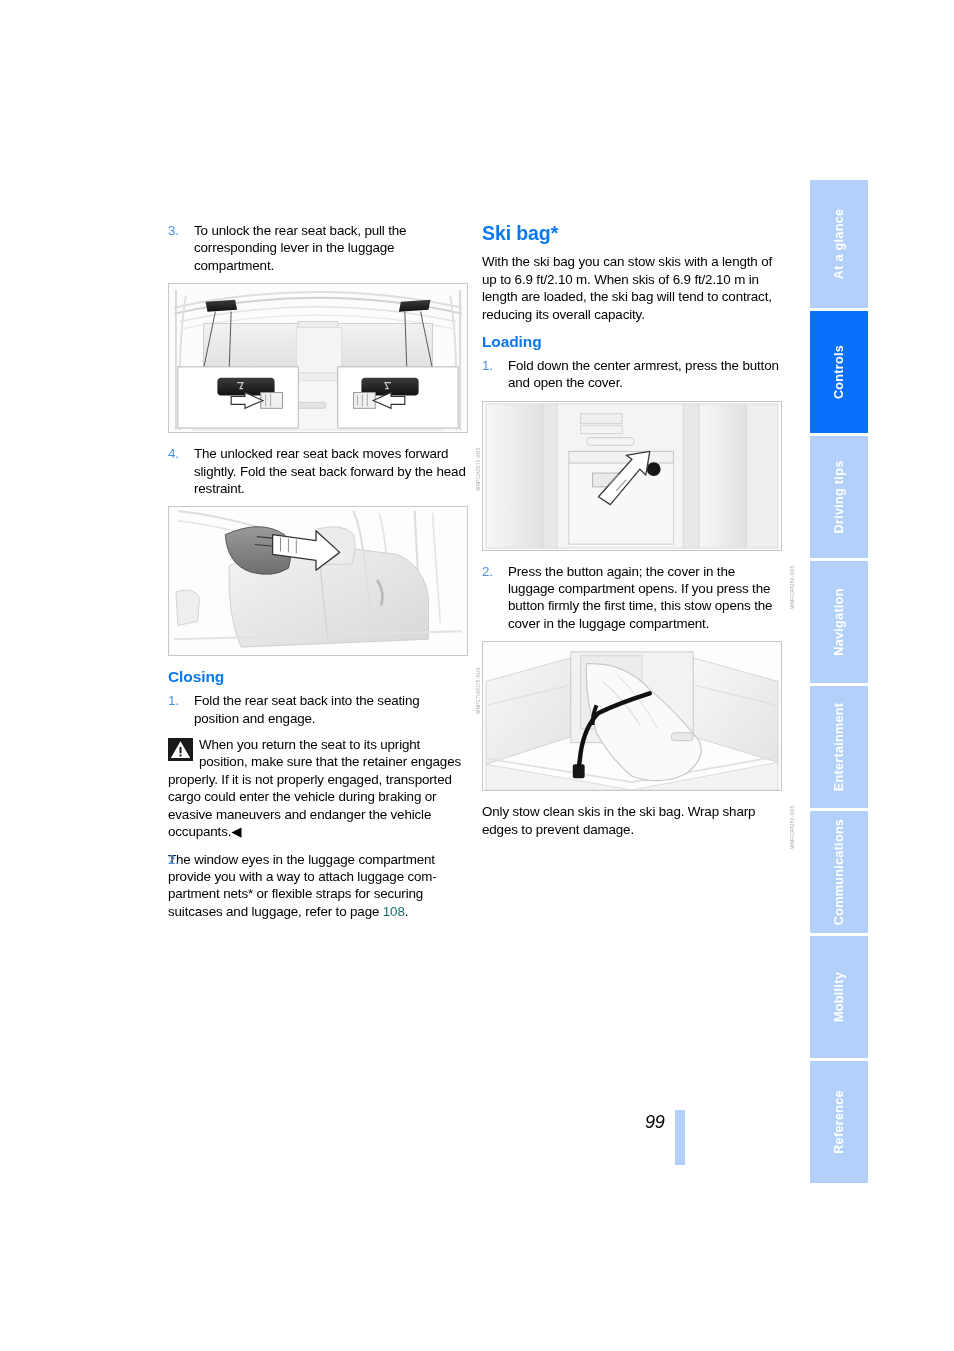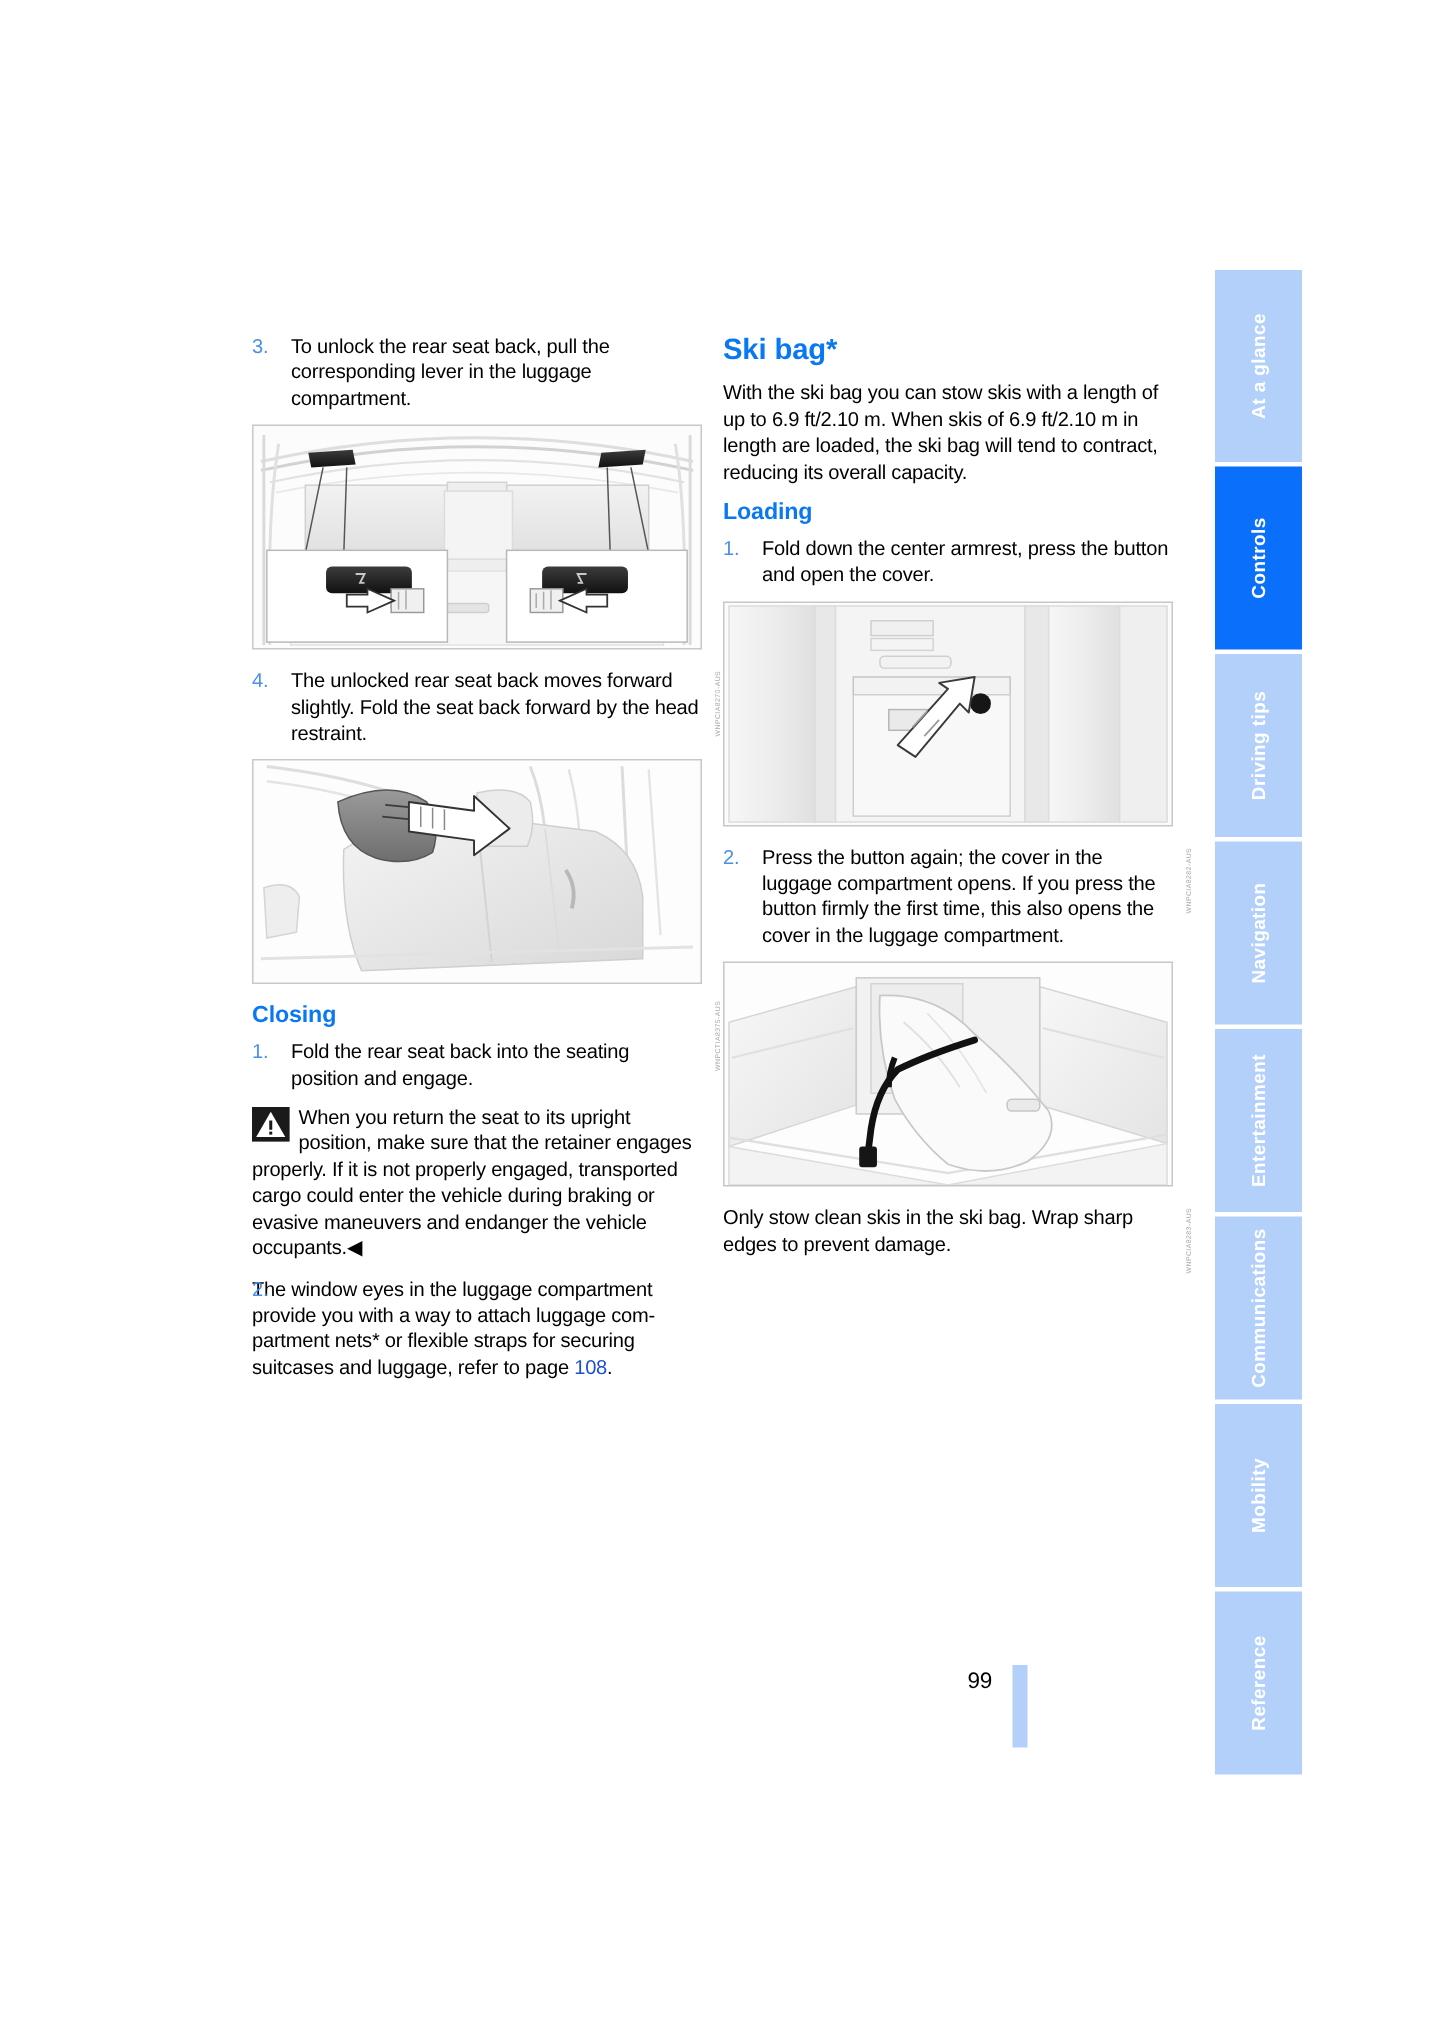--- a/index.html
+++ b/index.html
@@ -91,21 +91,21 @@
     float: left;
     width: 25px;
     height: 23px;
     background: #1a1a1a;
     margin-right: 6px;
     margin-top: 2px;
     position: relative;
   }
   .warn-icon svg { display: block; }
 
-  .linkblue { color: #1d4ed8; }
+  .linkblue { color: #0f766e; }
   .star { font-size: 13.4px; }
 
   
   .figure {
     position: relative;
     width: 300px;
     margin-bottom: 12px;
     margin-top: 2px;
   }
   .figbox {
@@ -155,23 +155,24 @@
     font-weight: bold;
     letter-spacing: 0.3px;
   }
   .tab.active .tab-label { color: #ffffff; }
 
   
   .pagenum {
     position: absolute;
     left: 645px;
     top: 1112px;
-    font-size: 15px;
+    font-size: 18px;
     color: #000;
     letter-spacing: -0.2px;
+    font-style: italic;
   }
   .pagebar {
     position: absolute;
     left: 675px;
     top: 1110px;
     width: 10px;
     height: 55px;
     background: #b3d0fb;
   }
 
@@ -381,21 +382,21 @@
             <path d="M116 96 L150 58 L144 54 L168 50 L164 74 L158 68 L128 104 Z" fill="#ffffff" stroke="#3a3a3a" stroke-width="1.3" stroke-linejoin="round"></path>
             <path d="M126 84 l10 -11 M134 90 l10 -11" stroke="#9a9a9a" stroke-width="1.2"></path>
           </svg>
         </div>
       </div>
       <div class="figcode">WNPCIA8282-AUS</div>
     </div>
 
     <div class="numitem">
       <span class="num">2.</span>
-      <span>Press the button again; the cover in the luggage compartment opens. If you press the button firmly the first time, this also opens the cover in the luggage compartment.</span>
+      <span>Press the button again; the cover in the luggage compartment opens. If you press the button firmly the first time, this stow opens the cover in the luggage compartment.</span>
     </div>
 
     <div class="numitem">
       <span class="num">3.</span>
     </div>
 
     <div class="numitem">
       <span class="num">4.</span>
     </div>
 

